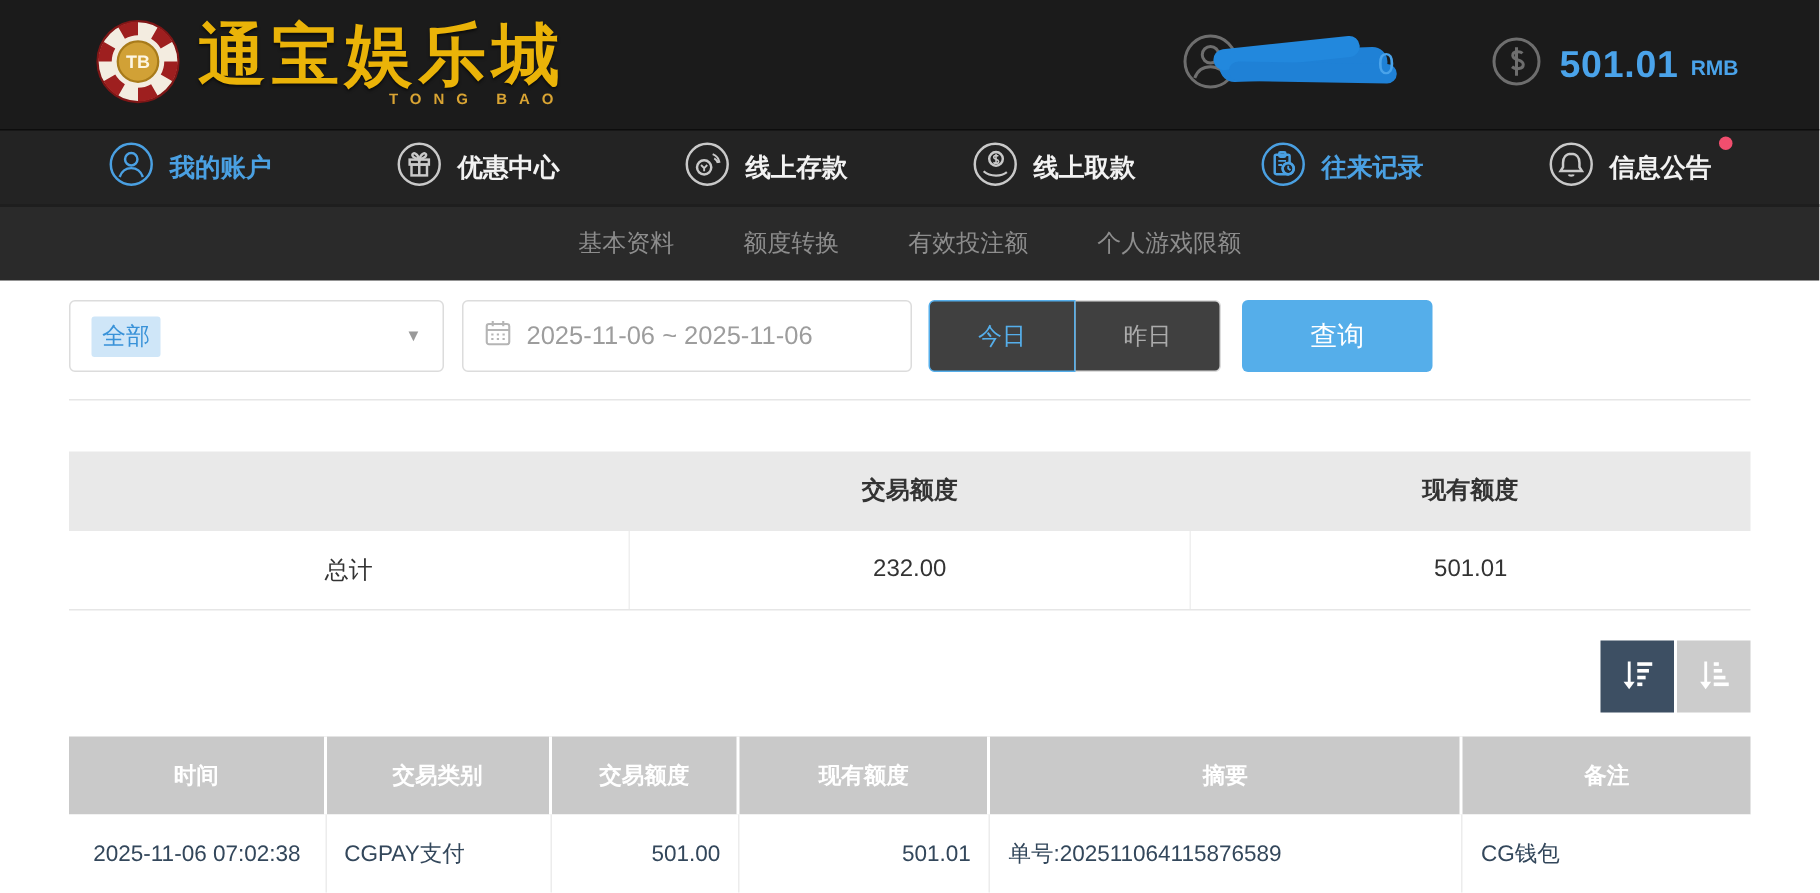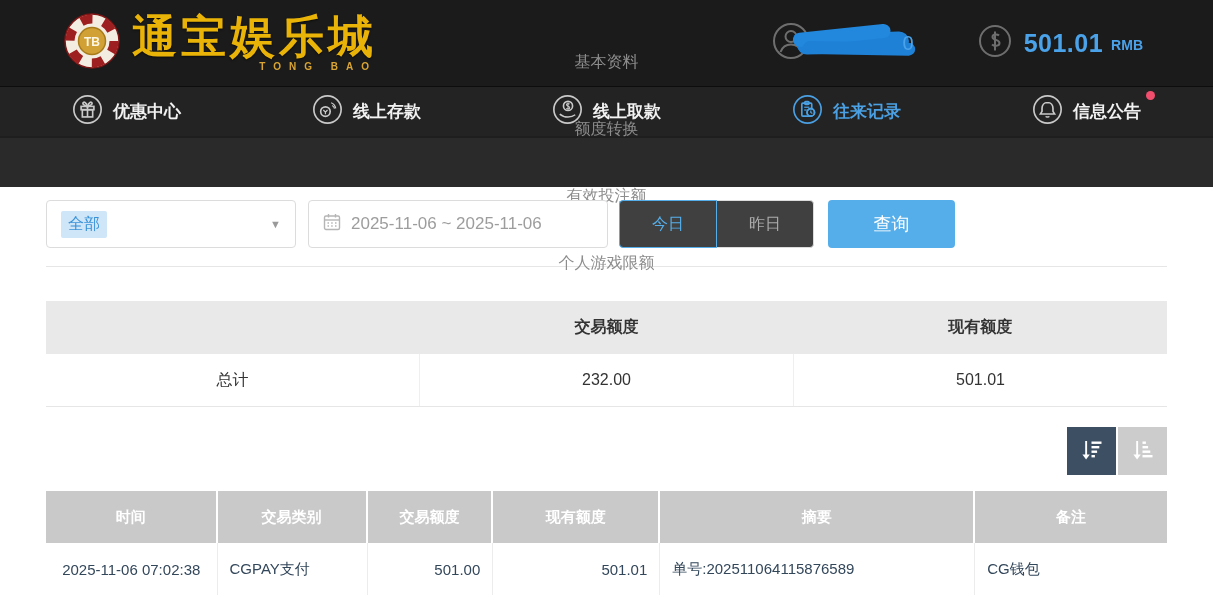--- a/index.html
+++ b/index.html
@@ -1,21 +1,21 @@
 <!DOCTYPE html>
 <html><head>
 <meta charset="utf-8">
 <style>
   * { margin:0; padding:0; box-sizing:border-box; }
   html,body { width:1213px; height:595px; overflow:hidden; background:#fff;
     font-family:"Liberation Sans","DejaVu Sans",sans-serif; }
 
   
   .topbar { height:86px; background:#1b1b1b; display:flex; align-items:center;
-    justify-content:space-between; padding:0 70px 0 62px; }
+    justify-content:space-between; padding:0 54px 0 62px; }
   .logo { display:flex; align-items:center; gap:10px; cursor:pointer; }
   .brand-cn { font-size:45px; font-weight:bold; color:#eab308; letter-spacing:4px;
     text-shadow:0 1px 2px rgba(0,0,0,.6); line-height:1; }
   .brand-en { font-size:10px; font-weight:bold; color:#d9a433; letter-spacing:8px;
     text-align:right; margin-top:2px; }
   .top-right { display:flex; align-items:center; gap:64px; }
   .user-box { display:flex; align-items:center; position:relative; cursor:pointer; }
   .scribble { display:inline-block; width:112px; height:20px; background:#1f81d6;
     border-radius:11px; transform:rotate(-2deg); margin-left:-14px; position:relative; }
   .scribble::after { content:""; position:absolute; left:6px; top:9px; width:112px;
@@ -33,21 +33,21 @@
   .nav-item { display:flex; align-items:center; gap:10px; cursor:pointer; position:relative; }
   .nav-item .nav-label { color:#f2f2f2; font-size:17px; font-weight:bold; }
   .nav-item svg { stroke:#c9c9c9; }
   .nav-item.active .nav-label { color:#4aa0e2; }
   .nav-item.active svg { stroke:#4aa0e2; }
   .nav-badge { position:absolute; top:-3px; right:-14px; width:9px; height:9px;
     border-radius:50%; background:#f14e6e; }
 
   
   .subnav { height:51px; background:#2a2a2a; border-top:2px solid #1e1e1e;
-    display:flex; align-items:center; justify-content:center; gap:46px;flex-direction:column; }
+    display:flex; align-items:center; justify-content:center; gap:46px; }
   .subnav-item { color:#8d8d8d; font-size:16px; cursor:pointer; }
 
   
   .filter-row { display:flex; align-items:center; margin:13px 46px 0; height:48px; }
   .select-box { width:250px; height:48px; border:1px solid #dcdcdc; border-radius:4px;
     display:flex; align-items:center; justify-content:space-between; padding:0 14px;
     cursor:pointer; background:#fff; }
   .select-value { background:#cfe6f8; color:#3992d8; font-size:16px; padding:3px 7px; border-radius:2px; }
   .select-caret { color:#9a9a9a; font-size:11px; }
   .date-box { width:300px; height:48px; border:1px solid #dcdcdc; border-radius:4px;
@@ -139,20 +139,30 @@
           <line x1="17" y1="7.5" x2="17" y2="26.5"></line>
         </svg>
       </span>
       <span class="balance-amount">501.01</span>
       <span class="balance-currency">RMB</span>
     </div>
   </div>
 </header>
 
 <nav class="navbar">
+  <div class="nav-item active">
+    <span>
+      <svg width="31" height="31" viewBox="0 0 30 30" fill="none" stroke-width="1.6">
+        <circle cx="15" cy="15" r="13.2"></circle>
+          <circle cx="15" cy="11.8" r="4"></circle>
+        <path d="M7.5 23.2c1.5-4.2 4.5-5.7 7.5-5.7s6 1.5 7.5 5.7"></path>
+      </svg>
+    </span>
+    <span class="nav-label">我的账户</span>
+  </div>
   <div class="nav-item">
     <span>
       <svg width="31" height="31" viewBox="0 0 30 30" fill="none" stroke-width="1.6">
         <circle cx="15" cy="15" r="13.2"></circle>
         <rect x="8.8" y="12" width="12.4" height="3.2"></rect>
         <rect x="10" y="15.2" width="10" height="7"></rect>
         <line x1="15" y1="12" x2="15" y2="22.2"></line>
         <path d="M15 12c-2.2-.8-5-1.4-4.4-3.3.5-1.6 3.4-.8 4.4 3.3z"></path>
         <path d="M15 12c2.2-.8 5-1.4 4.4-3.3-.5-1.6-3.4-.8-4.4 3.3z"></path>
       </svg>

